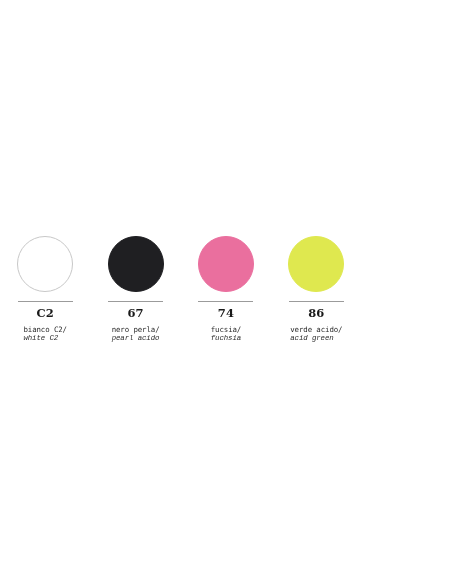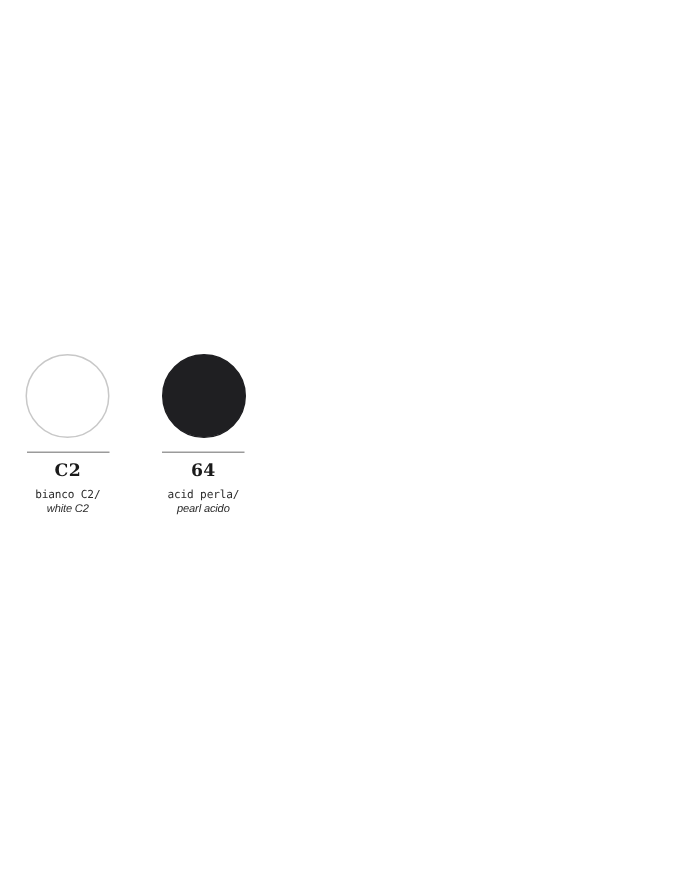--- a/index.html
+++ b/index.html
@@ -51,33 +51,33 @@
     font-family: "DejaVu Serif", serif;
     font-weight: bold;
     font-size: 11.5px;
     color: #1a1a1a;
     margin-top: 5px;
     line-height: 1.1;
     letter-spacing: 0.2px;
   }
   .names {
     margin-top: 5px;
-    text-align: center;
+    text-align: left;
     line-height: 1.32;
   }
   .name-it {
     display: block;
     font-family: "DejaVu Sans Mono", monospace;
     font-size: 7.4px;
     color: #2b2b2b;
     letter-spacing: -0.1px;
   }
   .name-en {
     display: block;
-    font-family: Liberation Sans, sans-serif;
+    font-family: Liberation Mono, monospace;
     font-style: italic;
     font-size: 7.4px;
     color: #2b2b2b;
     letter-spacing: -0.1px;
   }
 </style>
 </head>
 <body>
 
 <div class="page">
@@ -90,23 +90,41 @@
       <div class="names">
         <span class="name-it">bianco C2/</span>
         <span class="name-en">white C2</span>
       </div>
     </div>
 
 
     <div class="swatch">
       <div class="chip" style="background:#1f1f22; border:1px solid #1f1f22;"></div>
       <div class="divider"></div>
-      <div class="code">64</div>
+      <div class="code">67</div>
       <div class="names">
-        <span class="name-it">acid perla/</span>
+        <span class="name-it">nero perla/</span>
         <span class="name-en">pearl acido</span>
       </div>
     </div>
 
+    <div class="swatch">
+      <div class="chip" style="background:#ea6f9e; border:1px solid #ea6f9e;"></div>
+      <div class="divider"></div>
+      <div class="code">74</div>
+      <div class="names">
+        <span class="name-it">fucsia/</span>
+        <span class="name-en">fuchsia</span>
+      </div>
+    </div>
 
+    <div class="swatch">
+      <div class="chip" style="background:#dfe84f; border:1px solid #dfe84f;"></div>
+      <div class="divider"></div>
+      <div class="code">86</div>
+      <div class="names">
+        <span class="name-it">verde acido/</span>
+        <span class="name-en">acid green</span>
+      </div>
+    </div>
 
   </div>
 </div>
 
 </body></html>

